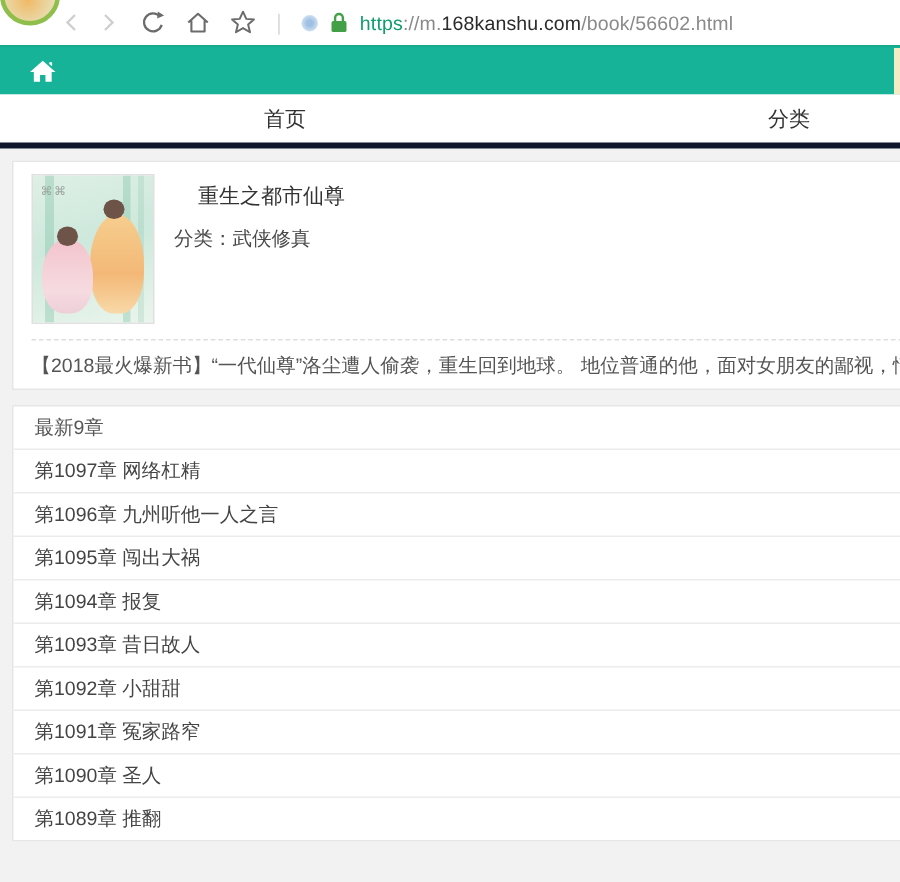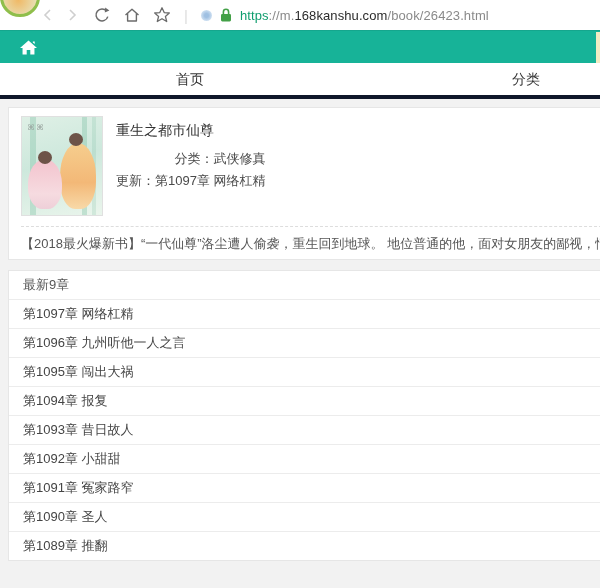--- a/index.html
+++ b/index.html
@@ -68,22 +68,22 @@
   .cover .b1{ left:8px; } .cover .b2{ left:60px; width:5px; } .cover .b3{ left:70px; width:4px; opacity:.6; }
   .cover .fig{ position:absolute; border-radius:50% 50% 42% 42%; }
   .cover .fig-pink{ left:6px; top:42px; width:34px; height:50px;
     background:linear-gradient(180deg,#f3c3cd 0%,#f6dbe0 70%,#eecfd8 100%); }
   .cover .fig-orange{ left:38px; top:26px; width:36px; height:66px;
     background:linear-gradient(180deg,#f6ce8e 0%,#f3b877 60%,#f8d9a8 100%); }
   .cover .head{ position:absolute; width:14px; height:13px; border-radius:50%; background:#6d5348; }
   .cover .h1{ left:16px; top:34px; } .cover .h2{ left:47px; top:16px; }
   .cover .wm{ position:absolute; left:5px; top:6px; font-size:8px; color:#9aa6a0; letter-spacing:1px; }
   .book-info{ margin-left:13px; padding-top:2px; min-width:0; }
-  .book-title{ font-size:14px; color:#333; margin:4px 0 0; font-weight:normal; }
-  .meta-line{ font-size:13px; color:#4a4a4a; line-height:22px;text-align:right; }
+  .book-title{ font-size:14px; color:#333; margin:4px 16px 0; font-weight:normal; }
+  .meta-line{ font-size:13px; color:#4a4a4a; line-height:22px; }
   .meta-line.first{ margin-top:8px; }
   .shelf-btn{
     display:block; margin:8px 12px 0; height:25px; line-height:25px;
     background:var(--button-orange,#f6821f); color:#fff; text-align:center;
     font-size:14px; border:none; border-radius:4px; width:calc(100% - 24px); cursor:pointer;
   }
   .desc-sep{ border-top:1px dashed #ddd; margin-top:10px; }
   .desc{
     margin:7px 0 0; font-size:13px; color:#555; line-height:19px;
     white-space:nowrap; overflow:hidden;
@@ -131,21 +131,21 @@
       </svg>
   </span>
   <span class="tb-divider">|</span>
   <span class="tb-dot"></span>
   <span class="tb-icon tb-lock">
     <svg width="14" height="16" viewBox="0 0 14 16">
         <rect x="2" y="7" width="10" height="7.4" rx="1.3" fill="#43a047"></rect>
         <path d="M4.4 7 V4.9 A2.6 2.6 0 0 1 9.6 4.9 V7" fill="none" stroke="#43a047" stroke-width="1.6"></path>
       </svg>
   </span>
-  <span class="url"><span class="scheme">https</span><span class="dim">://</span><span class="dim">m.</span><span class="domain">168kanshu.com</span><span class="dim">/book/26423.html</span></span>
+  <span class="url"><span class="scheme">https</span><span class="dim">://</span><span class="dim">m.</span><span class="domain">168kanshu.com</span><span class="dim">/book/56602.html</span></span>
 </div>
 
 <div class="site-header">
   <span style="display:inline-flex;">
     <svg width="19" height="17" viewBox="0 0 20 18">
         <path d="M10 1.6 L19 9.6 H16.3 V16.4 H11.9 V11.6 H8.1 V16.4 H3.7 V9.6 H1 Z M14.6 2.6 H16.6 V5.4 L14.6 3.8 Z" fill="#ffffff"></path>
       </svg>
   </span>
   <span class="offscreen-strip"></span>
 </div>
@@ -163,21 +163,20 @@
       <div class="bamboo b3"></div>
       <div class="fig fig-orange"></div>
       <div class="fig fig-pink"></div>
       <div class="head h1"></div>
       <div class="head h2"></div>
       <div class="wm">⌘⌘</div>
     </div>
     <div class="book-info">
       <div class="book-title">重生之都市仙尊</div>
       <div class="meta-line first">分类：武侠修真</div>
-      <div class="meta-line">更新：第1097章 网络杠精</div>
     </div>
   </div>
   <div class="desc-sep"></div>
   <div class="desc">【2018最火爆新书】“一代仙尊”洛尘遭人偷袭，重生回到地球。 地位普通的他，面对女朋友的鄙视，情敌的嘲讽，父母</div>
 </div>
 
 <div class="card chapter-card">
   <div class="section-title">最新9章</div>
   <div class="chapter-row">第1097章 网络杠精</div>
   <div class="chapter-row">第1096章 九州听他一人之言</div>

